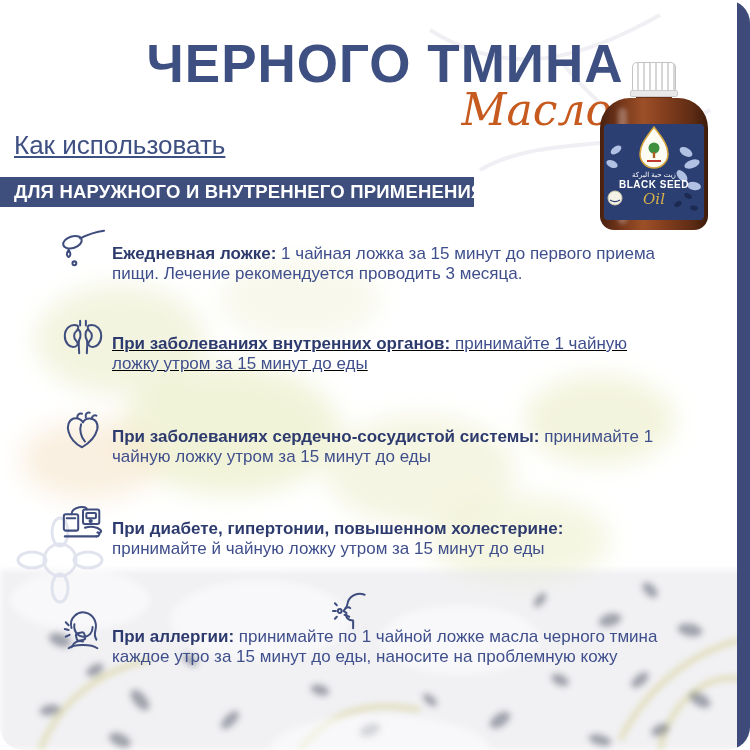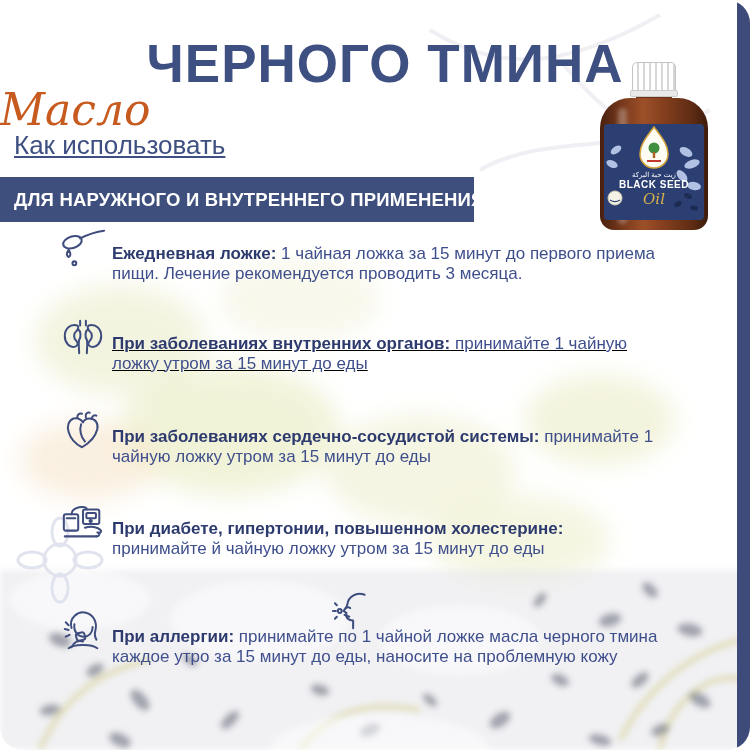--- a/index.html
+++ b/index.html
@@ -11,30 +11,30 @@
   
   .wm{position:absolute;left:0;top:0;width:750px;height:750px;z-index:0;}
   
   .stripe-right{position:absolute;right:0;top:0;width:13px;height:750px;background:#3e4b7a;z-index:5;}
   
   .main-title{
     position:absolute;top:33px;left:70px;width:630px;text-align:center;z-index:2;
     font-size:53px;font-weight:bold;color:#3e4f82;letter-spacing:1px;white-space:nowrap;
   }
   .sub-title{
-    position:absolute;top:84px;left:0;width:612px;text-align:left;z-index:2;
+    position:absolute;top:84px;left:0;width:612px;text-align:right;z-index:2;
     font-family:"DejaVu Serif", serif;font-style:italic;
     font-size:44px;color:#c75a1e;white-space:nowrap;
   }
   .how-heading{
     position:absolute;top:130px;left:14px;z-index:2;
     font-size:26px;font-weight:400;color:#3e4f82;white-space:nowrap;text-decoration:underline;
   }
   .banner{
-    position:absolute;top:177px;left:0;width:474px;height:45px;background:#3e4e7d;z-index:2;
+    position:absolute;top:177px;left:0;width:474px;height:30px;background:#3e4e7d;z-index:2;
     color:#ffffff;font-weight:bold;font-size:18.5px;letter-spacing:.2px;
     display:flex;align-items:center;padding-left:14px;box-sizing:border-box;white-space:nowrap;
   }
   
   .bottle{position:absolute;left:590px;top:62px;width:128px;height:170px;z-index:3;}
   .cap{position:absolute;left:42px;top:0;width:44px;height:30px;box-sizing:border-box;
     background:repeating-linear-gradient(90deg,#ffffff 0 4px,#d7d7d7 4px 6px);
     border:1px solid #c4c4c4;border-radius:5px 5px 3px 3px;}
   .cap-ring{position:absolute;left:40px;top:28px;width:48px;height:7px;box-sizing:border-box;
     background:#e9e9e9;border:1px solid #cccccc;border-radius:2px;}

